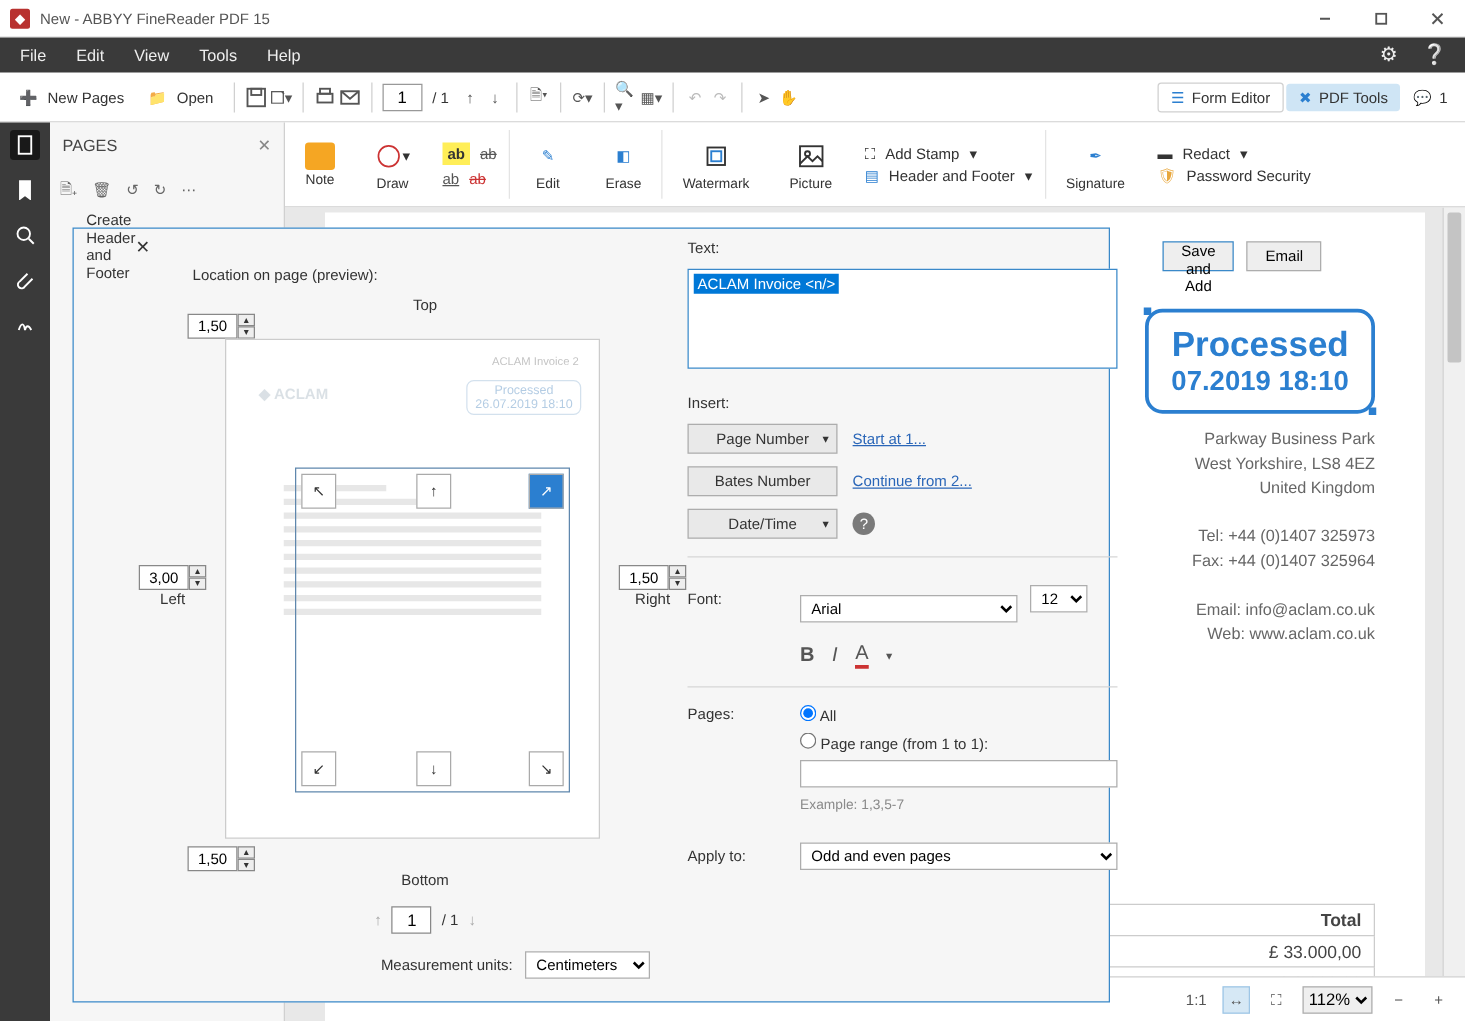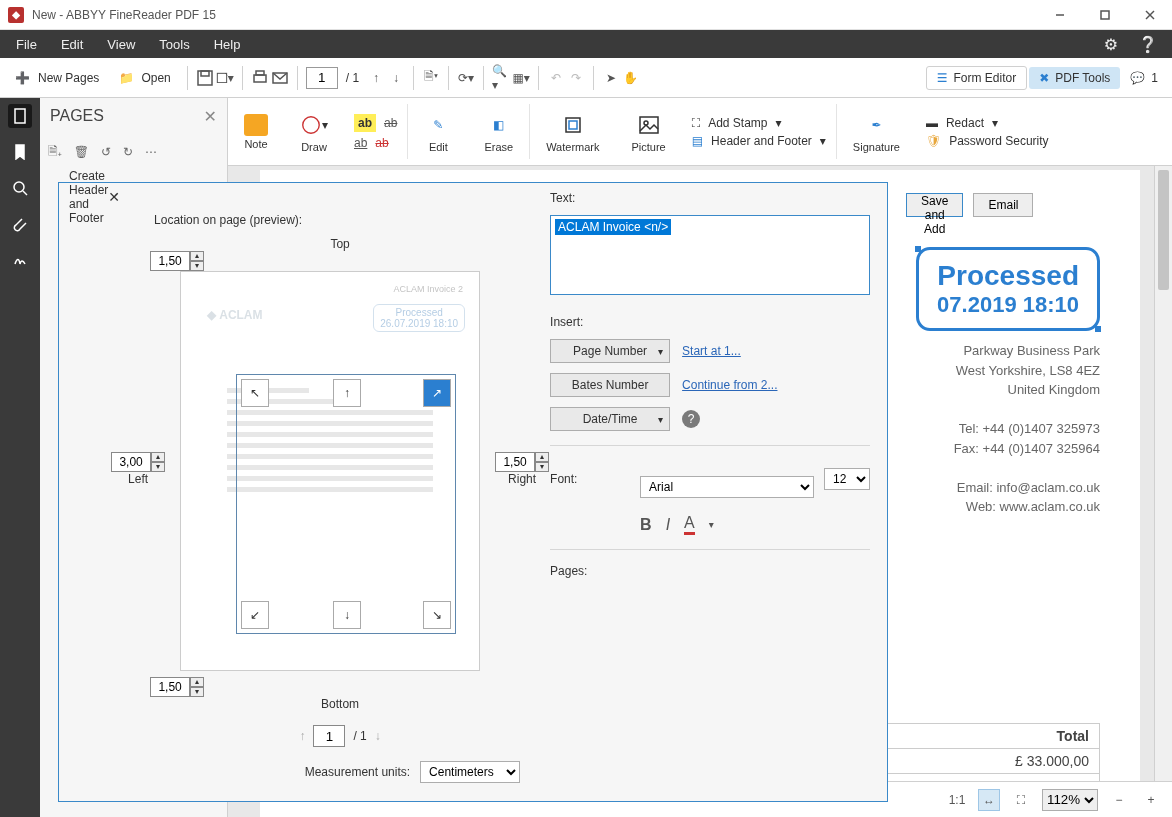--- a/index.html
+++ b/index.html
@@ -28,21 +28,21 @@
 .tb1 .pdf-tools { background: #cfe5f5; padding: 4px 10px; border-radius:3px; display:flex; align-items:center; gap:6px;}
 
 
 .body-row { display: flex; height: calc(817px - 30px - 28px - 40px); }
 .left-rail { width: 40px; background: #3a3a3a; display: flex; flex-direction: column; align-items: center; padding-top: 6px; gap: 12px; color: #fff; }
 .left-rail .ri { width: 24px; height: 24px; display:flex; align-items:center; justify-content:center; border-radius:3px;}
 .left-rail .ri.active { background:#191919;}
 
 
 .pages-panel { width: 188px; background: #f6f6f6; border-right:1px solid #d0d0d0; display:flex; flex-direction:column;}
-.pages-panel .hdr { height:36px; display:flex; align-items:center; padding:0 10px; font-size:16px; color:#444; }
+.pages-panel .hdr { height:36px; display:flex; align-items:center; padding:0 10px; font-size:13px; color:#444; }
 .pages-panel .hdr .ttl { flex:1; }
 .pages-panel .row2 { height:36px; display:flex; align-items:center; padding:0 8px; gap:12px; color:#666;}
 
 
 .ribbon { display:flex; border-bottom:1px solid #d0d0d0; height: 68px; background:#fff;}
 .ribbon .col { display:flex; flex-direction:column; align-items:center; justify-content:center; padding:4px 16px;}
 .ribbon .col .ic { width:28px; height:28px; display:flex; align-items:center; justify-content:center;}
 .ribbon .col .lbl { font-size:11px; color:#333; margin-top:2px;}
 .ribbon .sep { width:1px; background:#e4e4e4; margin: 6px 0;}
 .ribbon .stack { display:flex; flex-direction:column; justify-content:center; padding:4px 10px; gap:4px; font-size:12px;}
@@ -550,20 +550,30 @@
       </div>
       <div class="style-row" style="margin-top:6px;">
         <span style="font-weight:bold; font-size:16px;">B</span>
         <span style="font-style:italic; font-size:16px;">I</span>
         <span style="font-size:16px; border-bottom:3px solid #c33;">A</span>
         <span style="font-size:10px;">▾</span>
       </div>
       <hr class="d">
       <div style="display:flex; gap:10px;">
         <label class="sec" style="width:80px;">Pages:</label>
+        <div class="radio-col">
+          <label><input type="radio" checked="" style=""> <span>All</span></label>
+          <label><input type="radio" style=""> <span>Page range (from 1 to 1):</span></label>
+          <input class="pr-input" style="">
+          <div class="hint">Example: 1,3,5-7</div>
+        </div>
+      </div>
+      <div style="display:flex; gap:10px; margin-top:14px; align-items:center;">
+        <label class="sec" style="width:80px;">Apply to:</label>
+        <select class="sel apply-sel"><option>Odd and even pages</option></select>
       </div>
     </div>
   </div>
   <div class="dialog-ftr">
     <button class="dlg-btn primary"><span>Save and Add</span></button>
     <button class="dlg-btn"><span>Email</span></button>
   </div>
 </div>
 
 </body></html>

